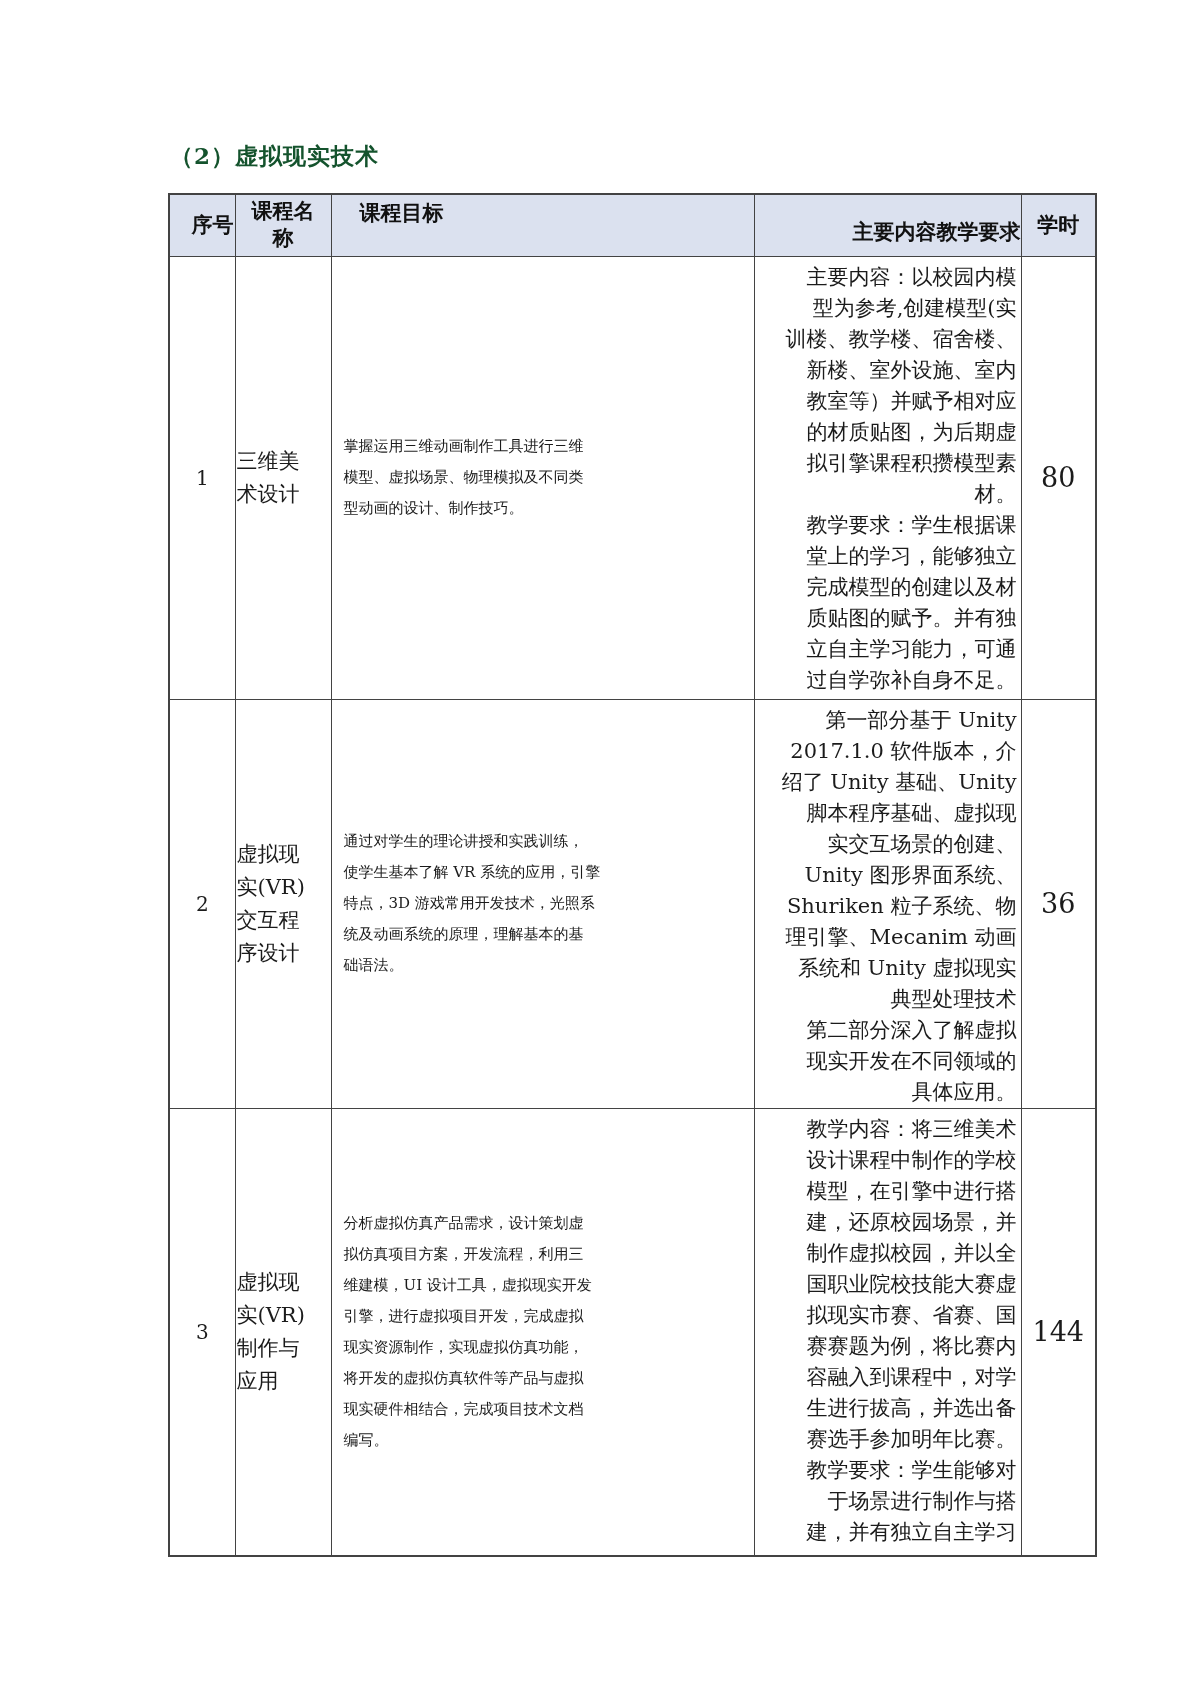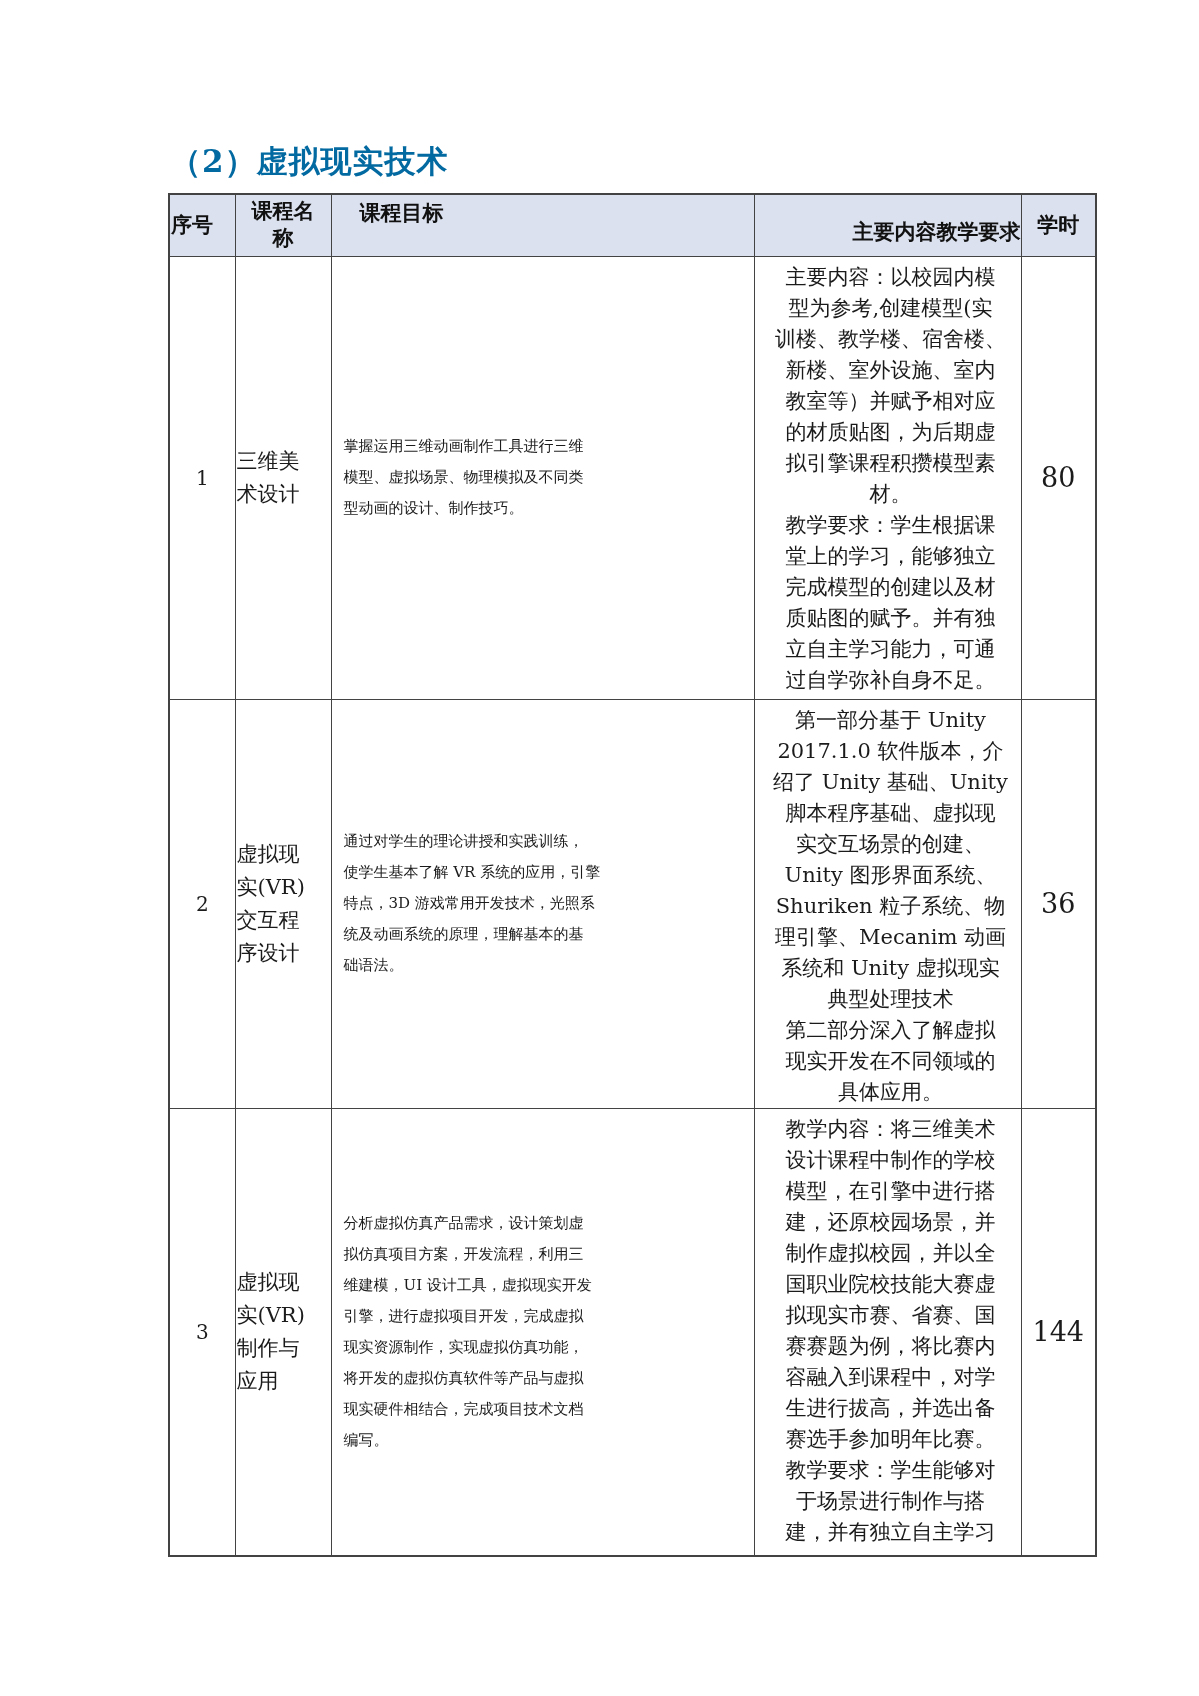--- a/index.html
+++ b/index.html
@@ -7,24 +7,24 @@
     position:relative;
     width:1199px;height:1696px;
     background:#ffffff;
     font-family:"DejaVu Serif","Liberation Serif",serif;
     color:#1b1b1b;
     overflow:hidden;
   }
   .doc-title{
     position:absolute;
     left:170px;top:141px;
-    font-size:31px;
+    font-size:23px;
     font-weight:bold;
     letter-spacing:1px;
-    color:#0369a1;
+    color:#14532d;
   }
   table.course{
     position:absolute;
     left:168px;top:193px;
     width:927px;
     border-collapse:collapse;
     table-layout:fixed;
     border:2px solid #434343;
   }
   table.course th, table.course td{
@@ -33,21 +33,21 @@
     box-sizing:border-box;
   }
   tr.head{height:62px;}
   tr.head th{
     background:#dbe1ef;
     font-family:"DejaVu Sans","Liberation Sans",sans-serif;
     font-weight:bold;
     font-size:21px;
     color:#111;
   }
-  th.h-index{text-align:left;vertical-align:middle;}
+  th.h-index{text-align:right;vertical-align:middle;}
   th.h-name{text-align:center;vertical-align:middle;white-space:pre-line;line-height:27px;}
   th.h-goal{text-align:left;vertical-align:top;padding:4px 0 0 28px;}
   th.h-content{text-align:right;vertical-align:middle;padding:14px 0 0 12px;}
   th.h-hours{text-align:center;vertical-align:middle;margin-top:23px;}
   tr.row1{height:443px;}
   tr.row2{height:402px;}
   tr.row3{height:448px;}
   td.num{
     text-align:center;vertical-align:middle;
     font-size:20px;
@@ -57,21 +57,21 @@
     font-size:21px;line-height:33px;
     white-space:pre-line;
   }
   td.goal{
     text-align:left;vertical-align:middle;
     font-size:15px;line-height:31px;
     white-space:pre-line;
     padding:0 6px 0 12px;
   }
   td.content{
-    text-align:center;vertical-align:top;
+    text-align:right;vertical-align:top;
     font-size:21px;line-height:31px;
     white-space:pre-line;
     padding:5px 4px 0 10px;
   }
   td.hours{
     text-align:center;vertical-align:middle;
     font-size:27px;
   }
 </style>
 </head>

